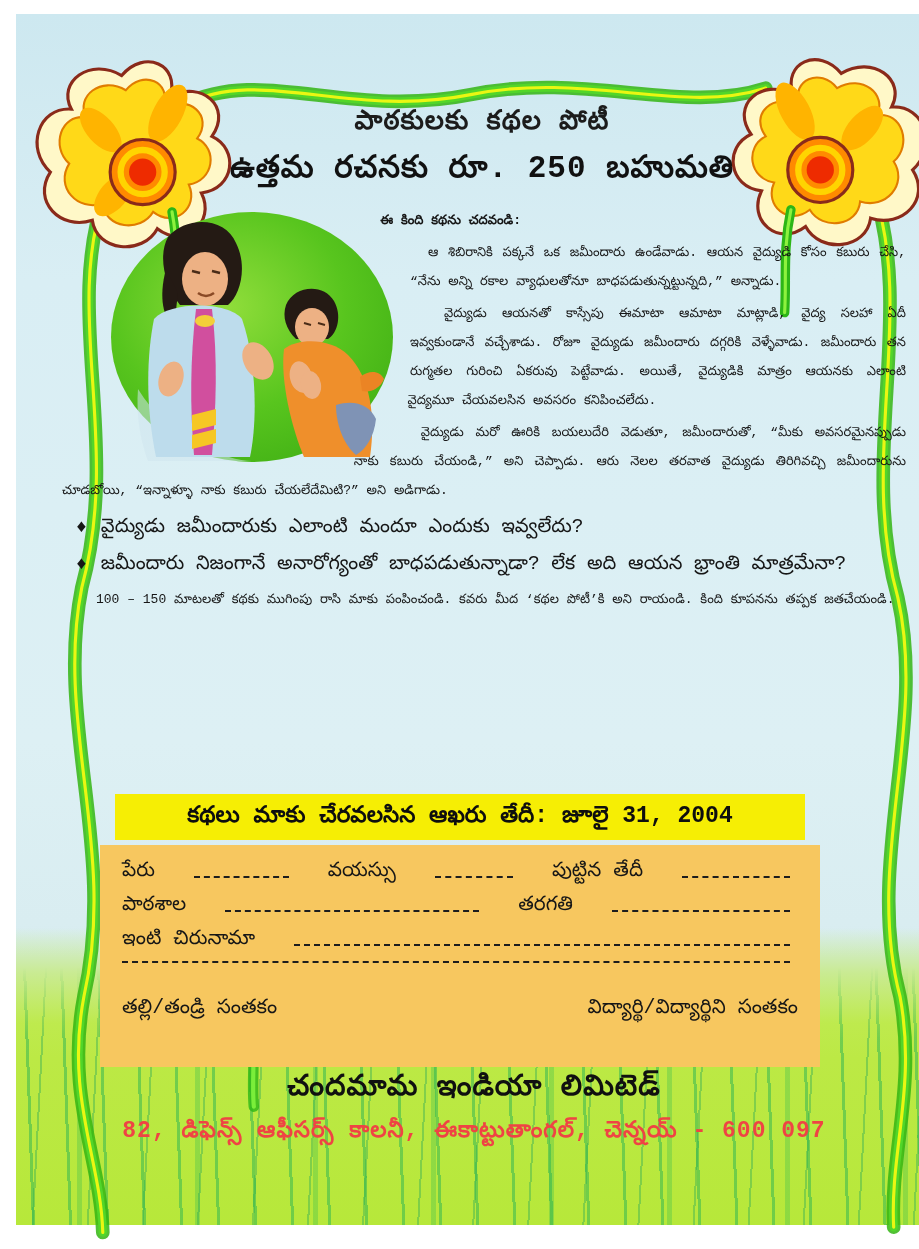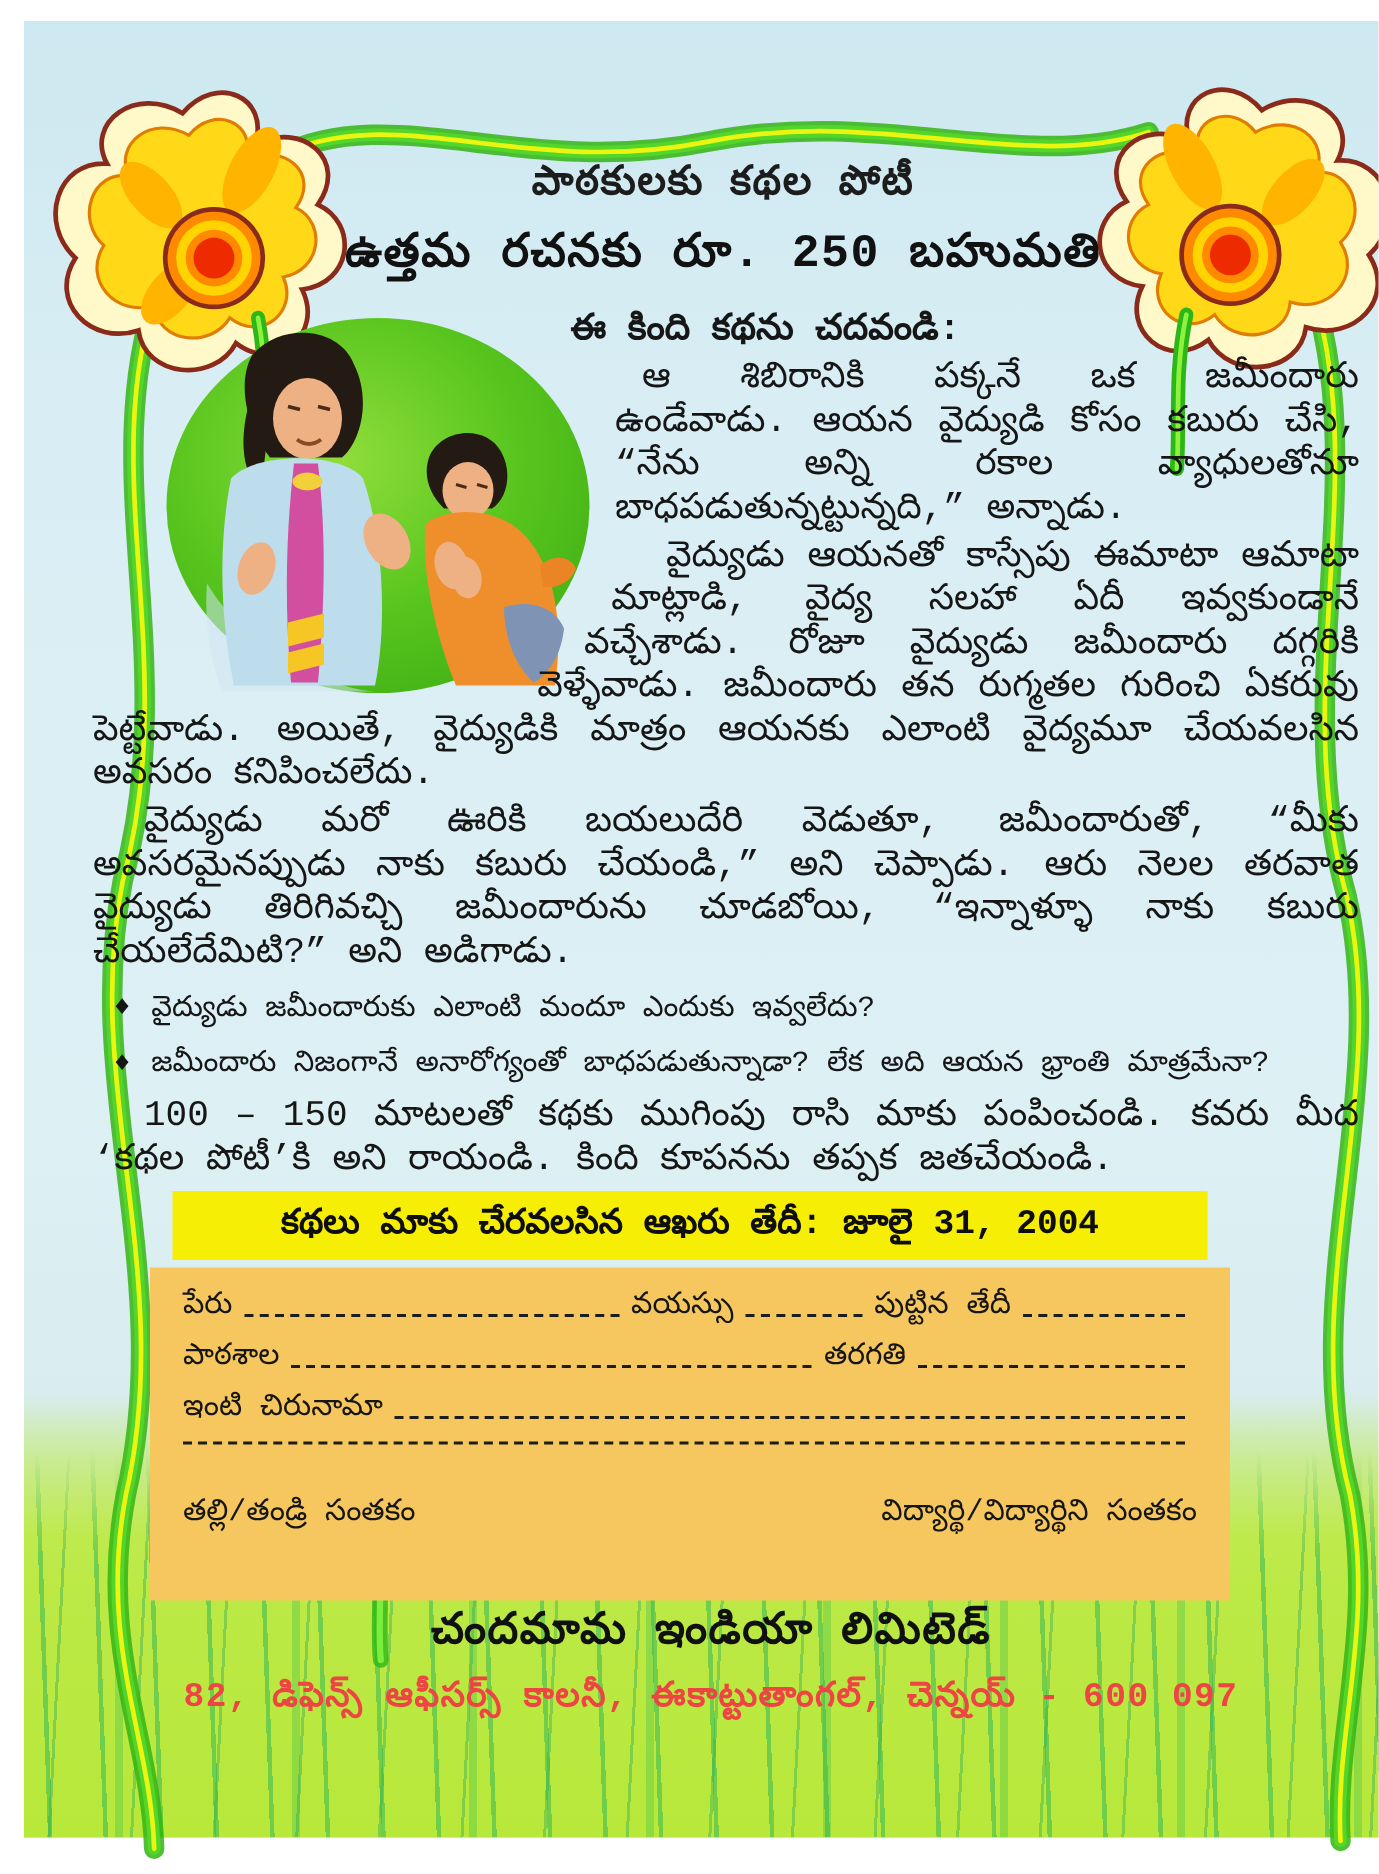--- a/index.html
+++ b/index.html
@@ -35,35 +35,35 @@
   }
   .deco { position:absolute; inset:0; z-index:2; pointer-events:none; }
   .content { position:absolute; inset:0; z-index:3; }
 
   .title1 { position:absolute; top:106px; left:0; right:0; text-align:center;
             font-size:27px; font-weight:bold; letter-spacing:1px; color:#1c1c1c; }
   .title2 { position:absolute; top:150px; left:0; right:0; text-align:center;
             font-size:31px; font-weight:bold; letter-spacing:1px; color:#111; }
 
   .story { position:absolute; top:203px; left:62px; right:58px; text-align:justify; }
-  .story p { margin:3px 0; font-size:24px; line-height:29px; }
+  .story p { margin:3px 0; font-size:13px; line-height:29px; }
   .story .indent { text-indent:34px; }
   .illus-wrap { float:left; width:288px; height:256px; margin:6px 14px 8px 46px;
                 shape-outside:ellipse(50% 50% at 50% 50%); shape-margin:8px; }
   .story-heading { font-size:20px; font-weight:bold; text-indent:18px; margin:2px 0 4px; }
   .bullet { display:flex; gap:14px; margin:8px 0 6px; font-size:19.5px; line-height:29px; }
   .bullet-icon { flex:0 0 auto; font-size:18px; line-height:29px; padding-left:14px; }
 
   .banner { position:absolute; top:794px; left:115px; width:690px; height:46px;
             background:#f6ee04; display:flex; align-items:center; justify-content:center;
             font-size:23px; font-weight:bold; color:#0e0e0e; z-index:3; }
 
   .formbox { position:absolute; top:845px; left:100px; width:720px; height:222px;
              background:#f7c75f; box-sizing:border-box; padding:12px 22px 12px; z-index:3; }
-  .frow { display:flex; align-items:flex-end; margin:10px 0 0; font-size:20px; line-height:24px; }
+  .frow { display:flex; align-items:flex-end; margin:10px 0 0; font-size:20px; line-height:24px;gap:31px; }
   .frow:first-child { margin-top:2px; }
   .flabel { white-space:nowrap; }
   .dash { flex:1 1 auto; border-bottom:2px dashed #1d1d1d; margin:0 8px 5px; min-width:30px; }
   .dash.fix90  { flex:0 0 78px; }
   .dash.fix120 { flex:0 0 108px; }
   .dash.fix190 { flex:0 0 178px; }
   .dash.fix165 { flex:0 0 150px; }
   .dash.full { margin-left:0; }
   .sigrow { display:flex; justify-content:space-between; margin-top:28px; font-size:20px; }
 

